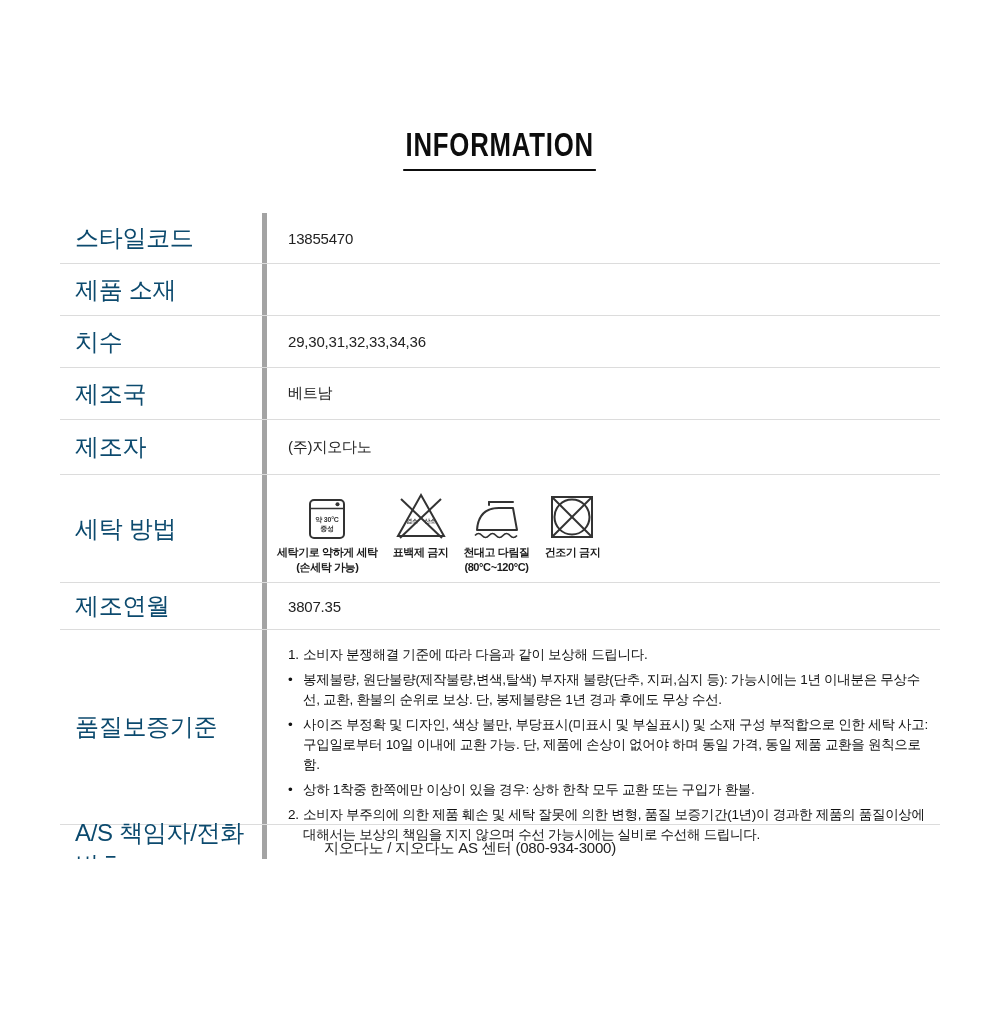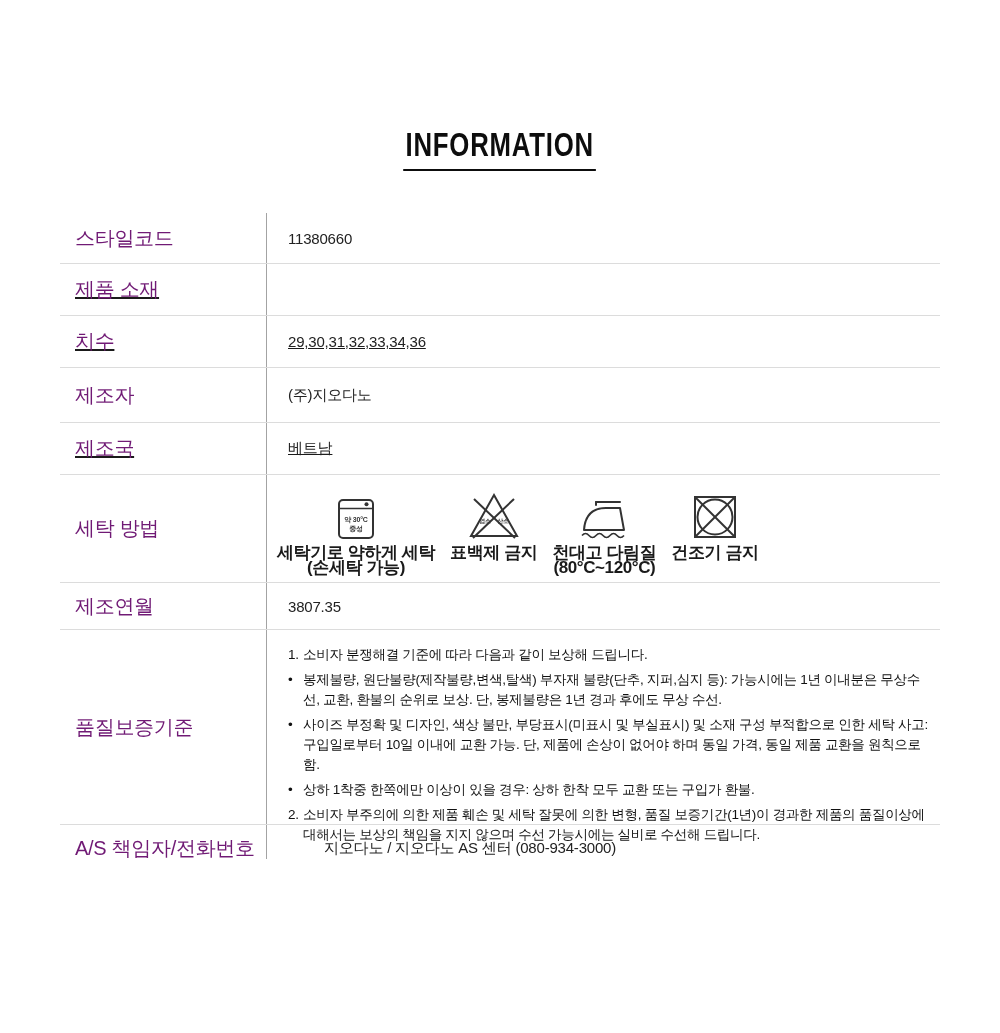--- a/index.html
+++ b/index.html
@@ -16,44 +16,44 @@
     border-bottom:2px solid #0d0d0d;
     padding:0 3px 5px 3px;
     transform:scaleX(0.78);
     transform-origin:center;
   }
 
   
   .info-table { margin:43px 60px 0 60px; }
   .row { display:flex; border-bottom:1px solid #dcdcdc; }
   .cell-label {
-    flex:0 0 207px; border-right:1px solid #a3a3a3;
+    flex:0 0 207px; border-right:5px solid #a3a3a3;
     display:flex; align-items:center; padding-left:15px;
-    font-size:20px; color:#701a75; letter-spacing:-0.3px;
+    font-size:24px; color:#0c4a6e; letter-spacing:-0.3px;
   }
   .cell-value {
     flex:1; display:flex; align-items:center; padding-left:21px;
     font-size:15px; color:#222; letter-spacing:-0.2px;
   }
-  .h51{height:51px;} .h52{height:52px;text-decoration:underline;} .h53{height:53px;}
+  .h51{height:51px;} .h52{height:52px;} .h53{height:53px;}
   .h55{height:55px;} .h47{height:47px;} .h48{height:48px;gap:36px;}
   .care-h{height:108px;justify-content:space-between;} .warranty-h{height:195px;}
 
   
   .care-value { align-items:flex-start; padding-top:15px; padding-left:10px; }
   .care-list { display:flex; gap:15px; align-items:flex-start; }
   .care-item { display:flex; flex-direction:column; align-items:center; }
   .care-glyph { height:50px; display:flex; align-items:flex-end; justify-content:center; }
   .care-glyph svg { display:block; }
   .care-glyph text {
     font-family:"Liberation Sans","DejaVu Sans",sans-serif;
     font-weight:700; fill:#333;
   }
   .care-caption {
-    margin-top:5px; font-size:17px; font-weight:700; line-height:15px;
+    margin-top:5px; font-size:11px; font-weight:700; line-height:15px;
     text-align:center; color:#1a1a1a; letter-spacing:-0.4px; white-space:nowrap;
   }
   .care-caption .cap2 { display:block; }
 
   
   .warranty-value {
     display:block; padding:15px 8px 0 21px;
     font-size:13.5px; line-height:20px; color:#111;
   }
   .wline { display:flex; margin-bottom:5px; }
@@ -66,41 +66,41 @@
 <div class="page">
 
   <div class="title-wrap">
     <span class="page-title">INFORMATION</span>
   </div>
 
   <div class="info-table">
 
     <div class="row h51">
       <div class="cell-label">스타일코드</div>
-      <div class="cell-value">11380660</div>
+      <div class="cell-value">13855470</div>
     </div>
 
     <div class="row h52">
       <div class="cell-label">제품 소재</div>
     </div>
 
 
     <div class="row h52">
       <div class="cell-label">치수</div>
       <div class="cell-value">29,30,31,32,33,34,36</div>
     </div>
 
+    <div class="row h52">
+      <div class="cell-label">제조국</div>
+      <div class="cell-value">베트남</div>
+    </div>
+
     <div class="row h55">
       <div class="cell-label">제조자</div>
       <div class="cell-value">(주)지오다노</div>
-    </div>
-
-    <div class="row h52">
-      <div class="cell-label">제조국</div>
-      <div class="cell-value">베트남</div>
     </div>
 
     <div class="row care-h">
       <div class="cell-label">세탁 방법</div>
       <div class="cell-value care-value">
         <div class="care-list">
 
           <div class="care-item">
             <div class="care-glyph">
               <svg width="38" height="44" viewBox="0 0 38 44">

